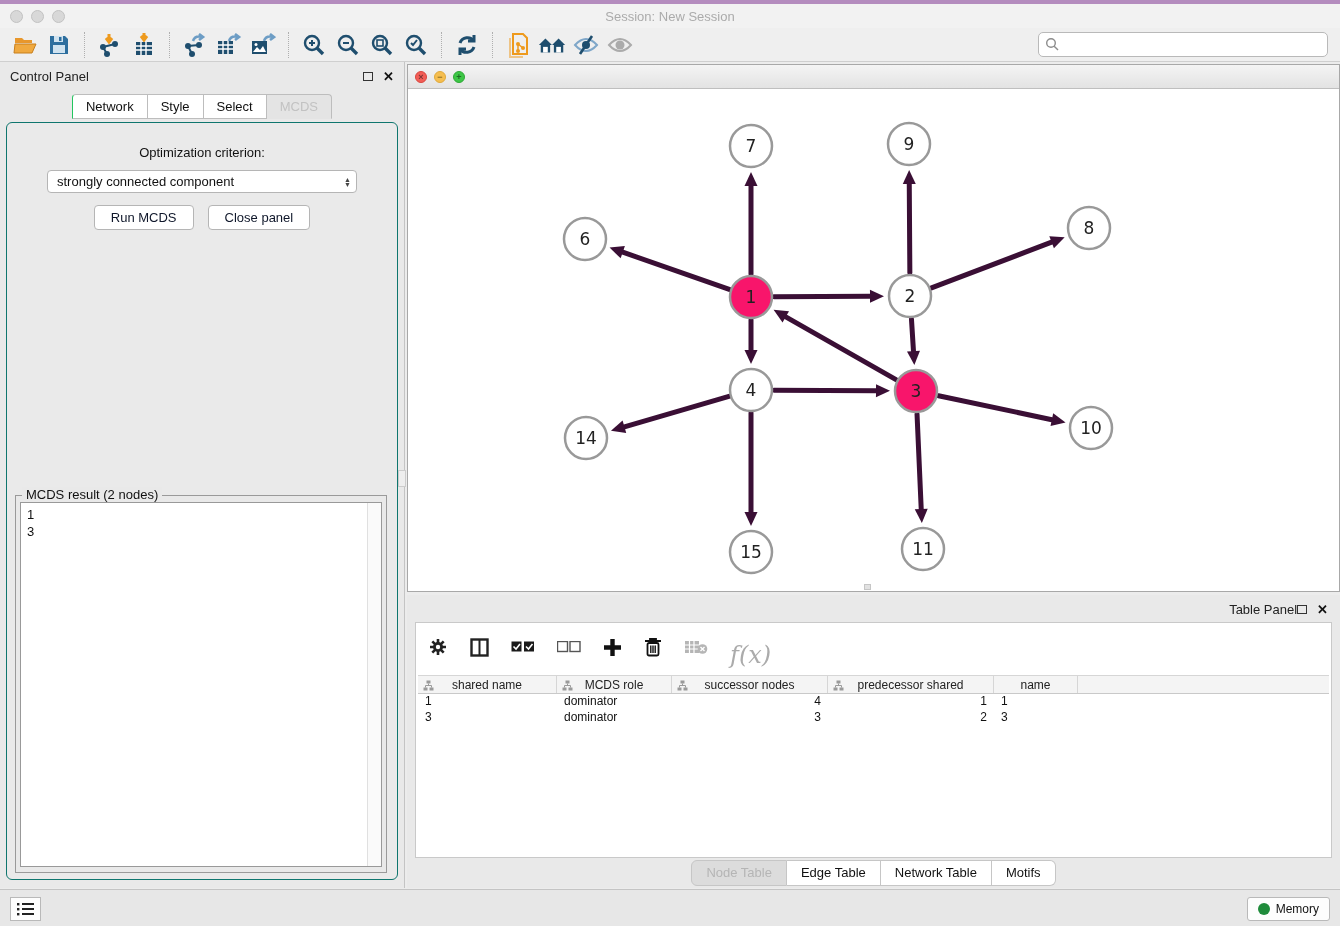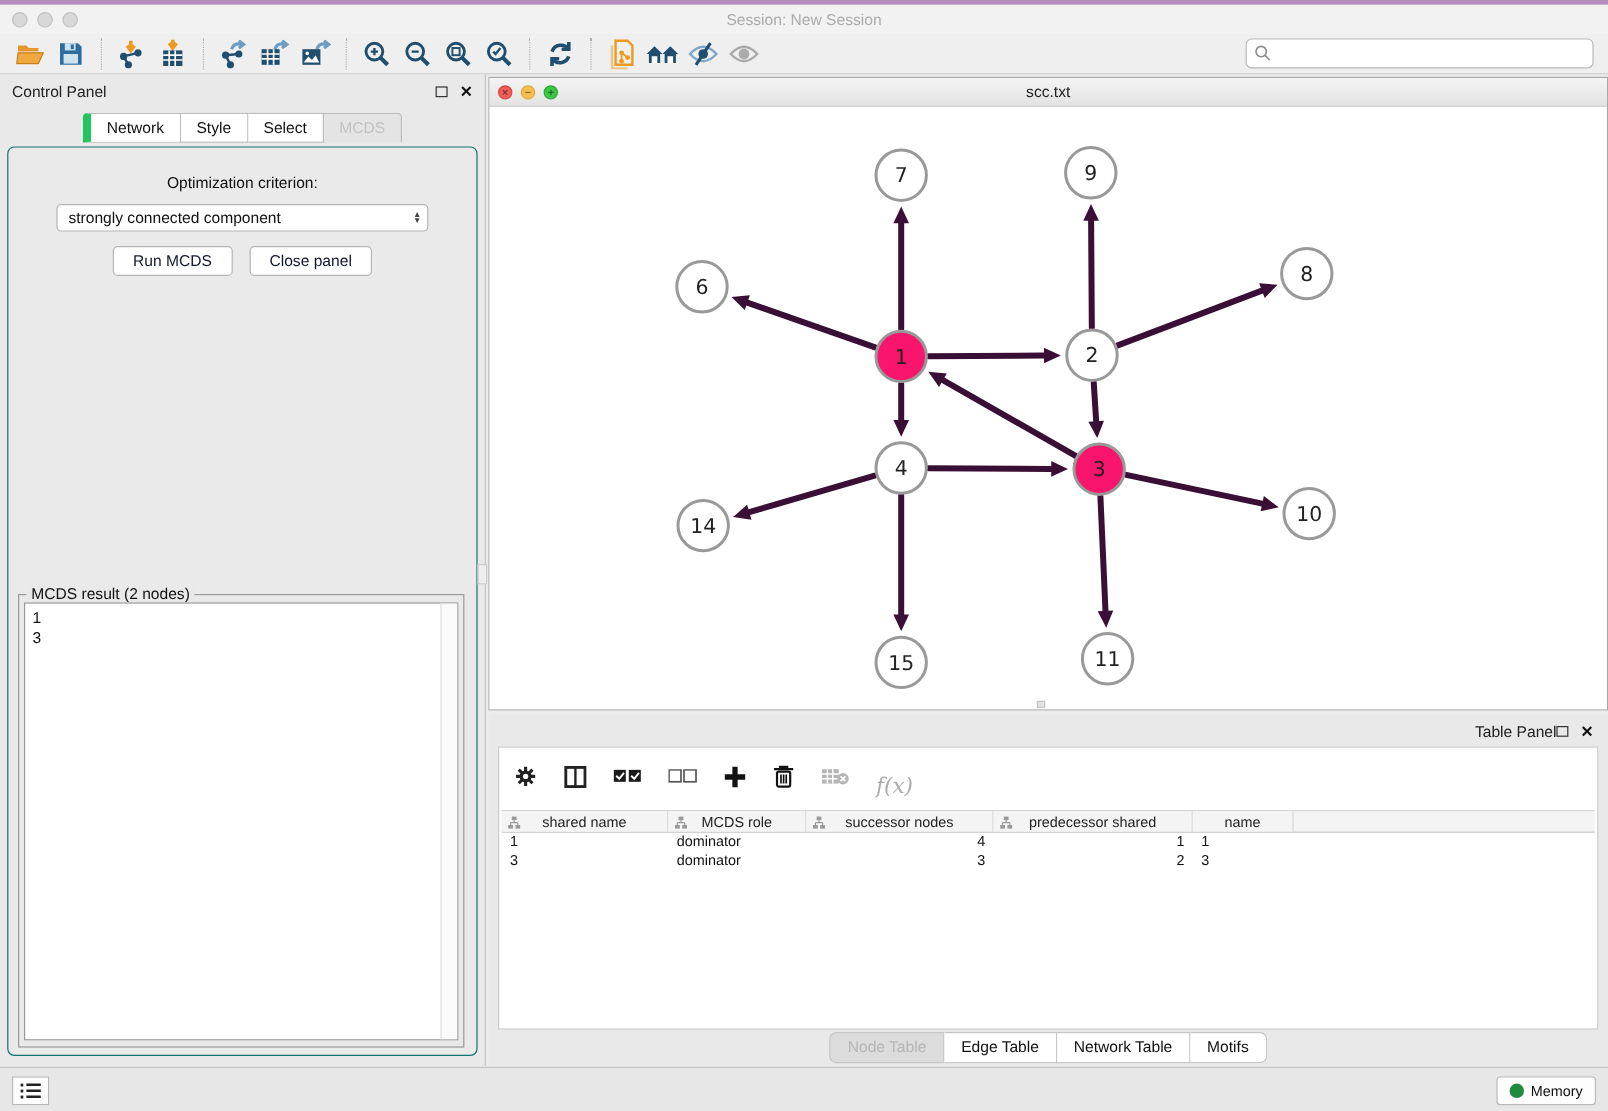--- a/index.html
+++ b/index.html
@@ -26,21 +26,21 @@
   
   .control-panel { position:absolute; left:0; top:62px; width:405px; height:826px;
     background:#E9E9E9; border-right:1px solid #C4C4C4; }
   .panel-head { height:28px; display:flex; align-items:center; padding:0 10px; }
   .panel-title { font-size:13px; color:#222; flex:1; }
   .float-ico { width:10px; height:9px; border:1.5px solid #333; margin-right:10px; }
   .close-ico { font-size:13px; font-weight:bold; color:#111; line-height:1; }
   .cp-tabs { display:flex; justify-content:center; margin-top:4px; }
   .cp-tab { font-size:13px; padding:4px 13px; background:#fff; border:1px solid #BDBDBD;
     border-left:none; color:#111; }
-  .cp-tab:first-child { border-left:7px solid #22c55e; border-top-left-radius:4px; }
+  .cp-tab:first-child { border-left:1px solid #22c55e; border-top-left-radius:4px; }
   .cp-tab.inactive-look { background:#E4E4E4; color:#C2C2C2; border-top-right-radius:4px; border-bottom:1px solid #E4E4E4; }
   .cp-body { position:absolute; left:6px; right:6px; top:60px; bottom:8px;
     background:#EAEAEA; border:1px solid #0f766e; border-radius:6px; }
   .opt-label { text-align:center; font-size:13px; color:#111; margin-top:22px; }
   .dropdown { margin:10px auto 0 auto; width:310px; height:23px; background:#fff; border:1px solid #B5B5B5;
     border-radius:4px; display:flex; align-items:center; font-size:13px; color:#111; padding-left:9px; }
   .dd-stepper { margin-left:auto; margin-right:5px; display:flex; flex-direction:column; line-height:5px;
     font-size:7px; color:#444; }
   .btn-row { display:flex; justify-content:center; gap:14px; margin-top:12px; }
   .swing-btn { background:#fff; border:1px solid #B5B5B5; border-radius:4px; font-size:13px;
@@ -68,21 +68,21 @@
   .net-title { position:absolute; left:0; right:0; text-align:center; font-size:13px; color:#222; }
   .net-canvas { position:relative; width:931px; height:502px; background:#fff; }
   .canvas-grip { position:absolute; left:456px; bottom:1px; width:7px; height:6px; background:#E2E2E2; border:1px solid #C6C6C6; }
   .split-grip { position:absolute; left:398px; top:470px; width:8px; height:17px; background:#EEE; border:1px solid #CCC; }
 
   
   .table-panel { position:absolute; left:407px; top:595px; width:933px; height:293px; background:#E9E9E9; }
   .tp-card { position:absolute; left:8px; right:8px; top:27px; bottom:30px; background:#fff; border:1px solid #C9C9C9; }
   .tp-toolbar { height:48px; display:flex; align-items:center; padding-left:12px; gap:22px; }
   .tp-ico { display:flex; align-items:center; }
-  .fx { font-family:"DejaVu Serif", serif; font-style:italic; font-size:18px; color:#ABABAB;margin-top:16px; }
+  .fx { font-family:"DejaVu Serif", serif; font-style:italic; font-size:24px; color:#ABABAB;margin-top:16px; }
   .grid-table { position:absolute; left:2px; right:2px; top:52px; }
   .gt-header { display:flex; height:19px; background:#F4F4F4; border-top:1px solid #D6D6D6; border-bottom:1px solid #C9C9C9; }
   .gt-hcell { position:relative; display:flex; align-items:center; justify-content:center;
     font-size:12px; color:#222; border-right:1px solid #D6D6D6; background:#F4F4F4; }
   .gt-hcell .sort-ico { position:absolute; left:5px; top:4px; }
   .gt-row { display:flex; height:16px; font-size:12px; color:#111; }
   .gt-cell { padding:0 7px; overflow:hidden; white-space:nowrap; }
 
   .tp-tabs { position:absolute; left:0; right:0; bottom:2px; height:26px; display:flex; justify-content:center; }
   .tp-tab { font-size:13px; padding:4px 14px; background:#fff; border:1px solid #C6C6C6; border-left:none; color:#111; }
@@ -279,21 +279,20 @@
     </div>
   </div>
 </div>
 <div class="split-grip"></div>
 
 <div class="net-window">
   <div class="net-titlebar">
     <div class="tl red">×</div>
     <div class="tl yellow">−</div>
     <div class="tl green">+</div>
-    <div class="net-title">scc.txt</div>
   </div>
   <div class="net-canvas">
     <svg id="graph-svg" width="931" height="502" viewBox="0 0 931 502">
         <line x1="343" y1="185" x2="343" y2="97" stroke="#3A0F35" stroke-width="5" stroke-linecap="round"></line>
         <polygon points="343,83 349.5,97 336.5,97" fill="#3A0F35"></polygon>
         <line x1="321.28718253123094" y1="200.4135938964542" x2="214.76142168481573" y2="163.19374974529708" stroke="#3A0F35" stroke-width="5" stroke-linecap="round"></line>
         <polygon points="201.54492409513023,158.5759373344431 216.9054060184265,157.05751872151453 212.61743735120496,169.32998076907964" fill="#3A0F35"></polygon>
         <line x1="365.9995451264251" y1="207.85534877278977" x2="462.000791084478" y2="207.25156735166993" stroke="#3A0F35" stroke-width="5" stroke-linecap="round"></line>
         <polygon points="476.0005142049107,207.16351877858546 462.0416707791244,213.75143880044226 461.95991138983163,200.7516959028976" fill="#3A0F35"></polygon>
         <line x1="343" y1="231" x2="343" y2="261" stroke="#3A0F35" stroke-width="5" stroke-linecap="round"></line>

